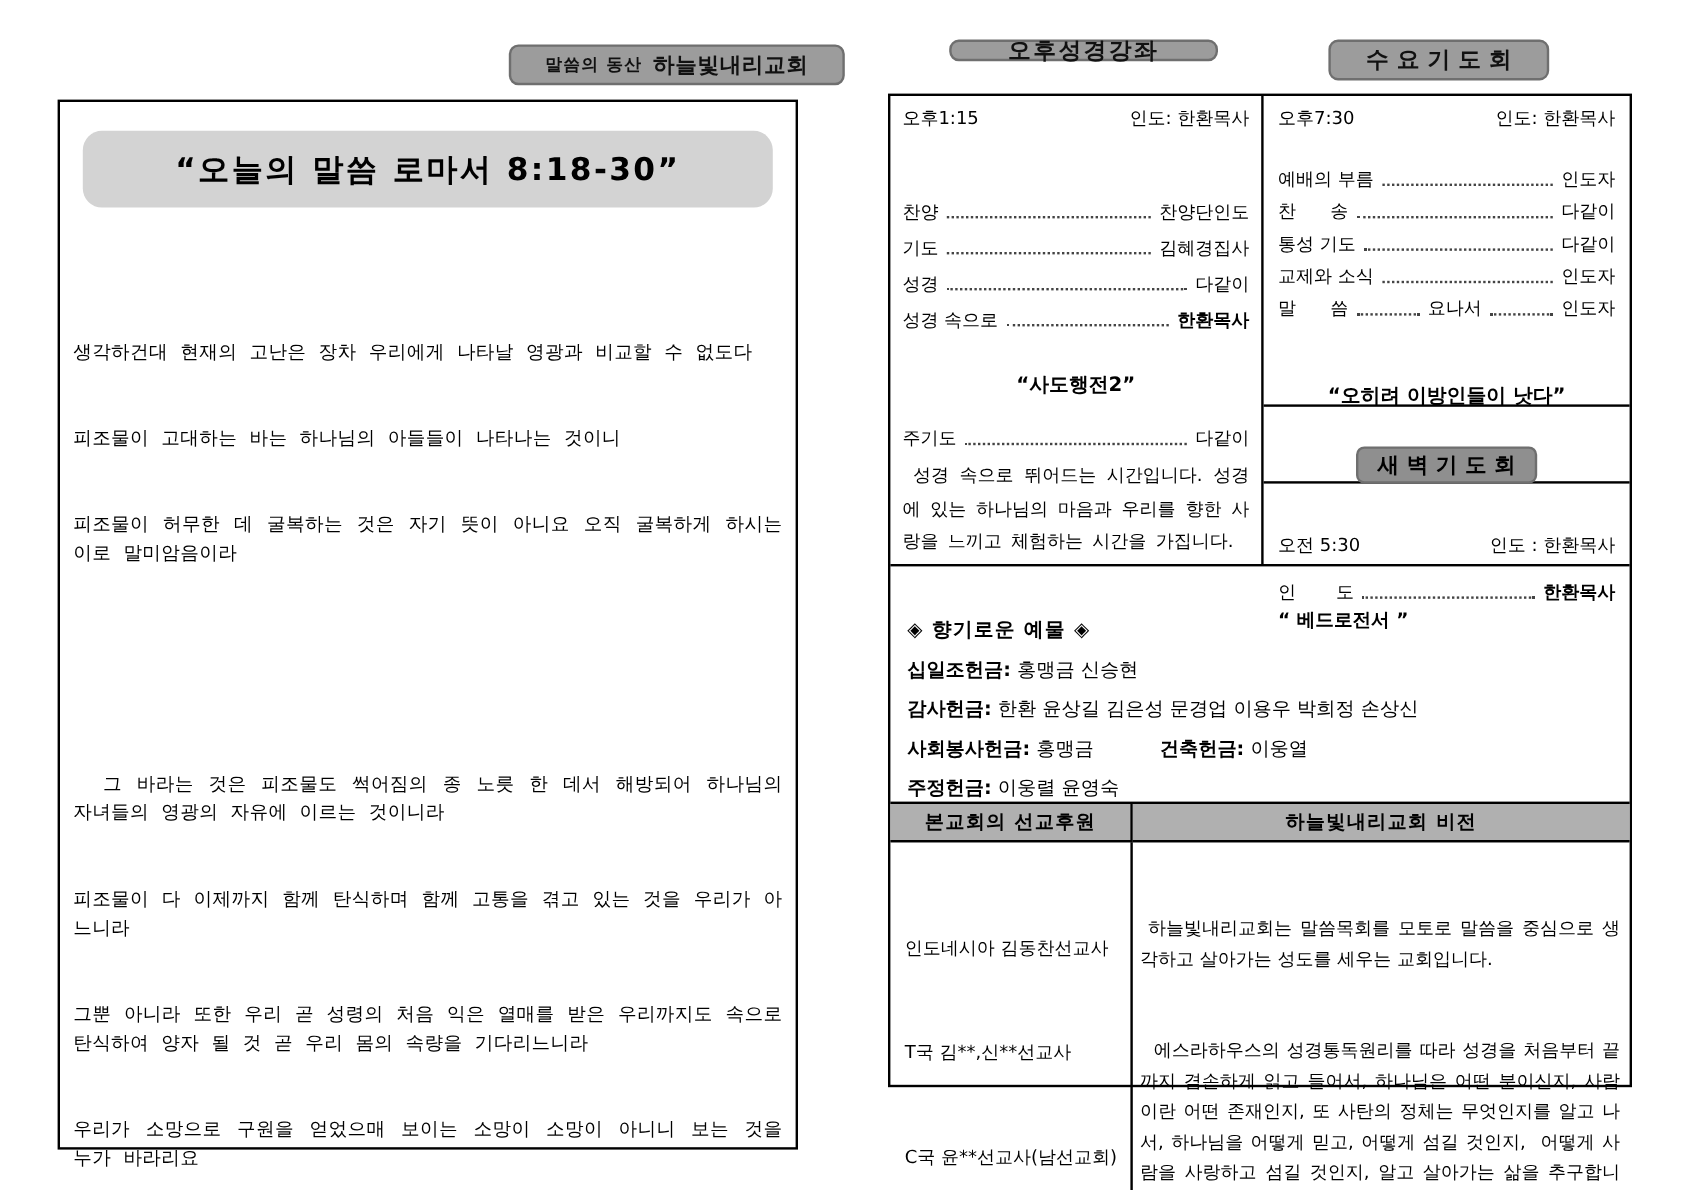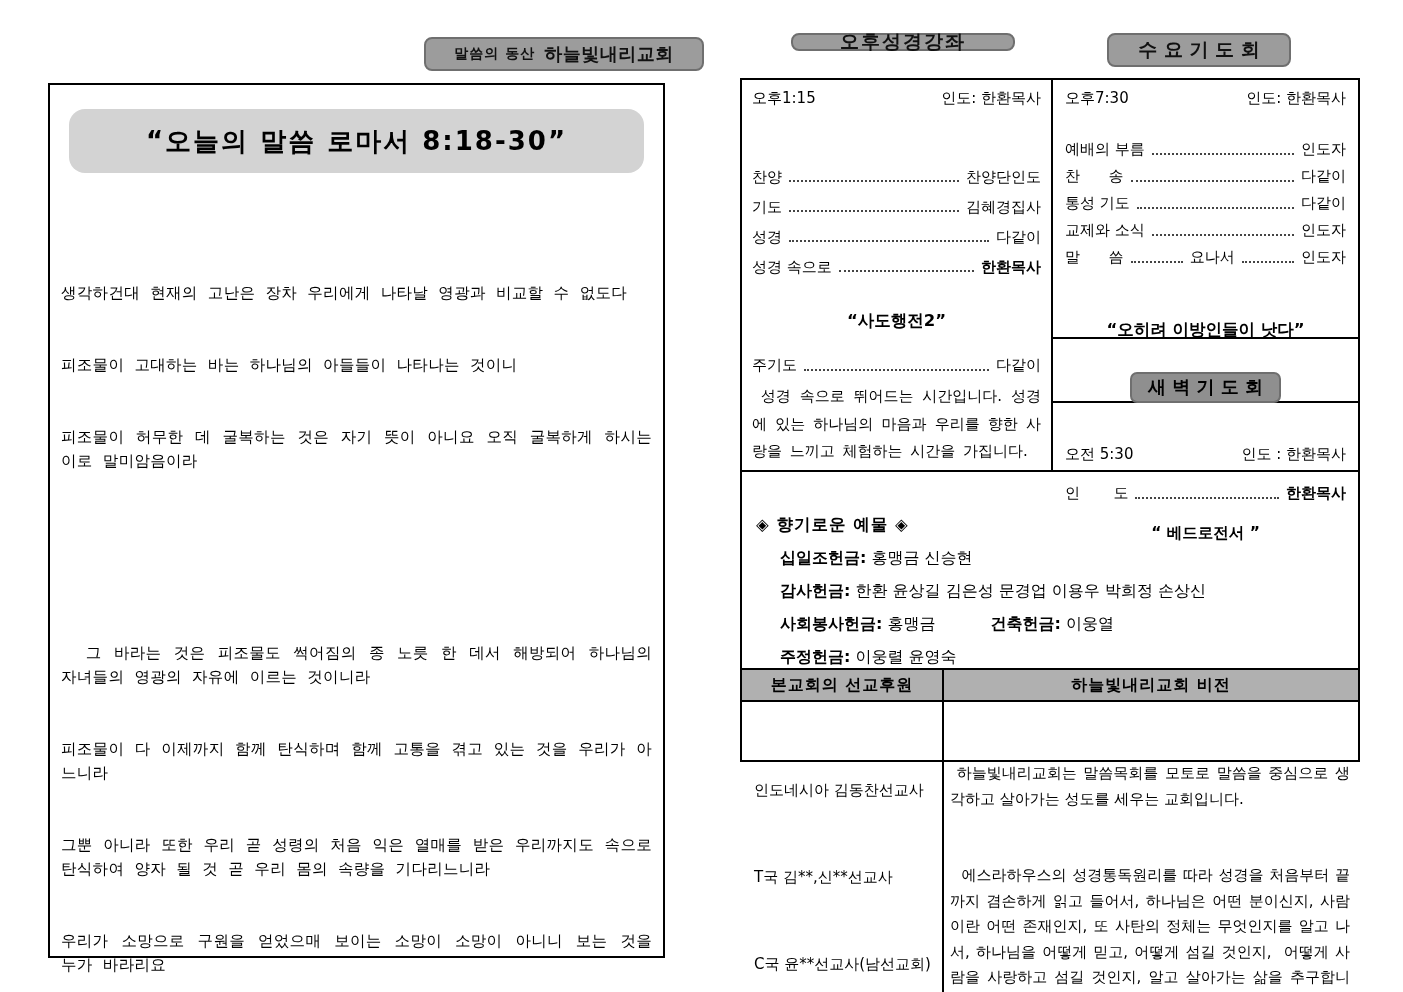--- a/index.html
+++ b/index.html
@@ -15,21 +15,21 @@
   .badge-wednesday { left:1107px; top:33px; width:184px; height:34px; font-size:19px; }
 
   
   .left-page { left:48px; top:83px; width:617px; height:875px; border:2px solid #000; display:flex; flex-direction:column; padding:24px 11px 10px 11px; }
   .title-box { margin:0 8px; background:#d3d3d3; border-radius:16px; text-align:center; font-size:26px; font-weight:bold; letter-spacing:2px; padding:15px 0 14px; }
   .scripture { margin-top:12px; font-size:15.5px; line-height:24px; text-align:justify; word-spacing:5px; letter-spacing:0.3px; white-space:pre-wrap; }
   .para { margin-bottom:24px; }
   .para:last-child { margin-bottom:0; }
 
   
-  .right-page { left:740px; top:78px; width:620px; height:684px; border:2px solid #000; display:flex; flex-direction:column; }
+  .right-page { left:740px; top:78px; width:620px; height:828px; border:2px solid #000; display:flex; flex-direction:column; }
   .top-section { height:392px; display:flex; border-bottom:2px solid #000; }
   .afternoon-col { width:311px; border-right:2px solid #000; padding:9px 10px 0 10px; display:flex; flex-direction:column; }
   .wednesday-col { flex:1; display:flex; flex-direction:column;gap:34px; }
   .wed-content { height:259px; border-bottom:2px solid #000; padding:9px 12px 0 12px; }
   .dawn-badge-row { height:30px; border-bottom:2px solid #000; display:flex; align-items:center; justify-content:center; }
   .dawn-badge { background:#8f8f8f; border:2px solid #6f6f6f; border-radius:7px; padding:1px 16px 2px; font-size:18px; font-weight:bold; }
   .dawn-content { flex:1; padding:8px 12px 0 12px; }
 
   .col-header { display:flex; justify-content:space-between; font-size:15px; }
   .dot-row { display:flex; align-items:center; font-size:15px; }
@@ -40,25 +40,25 @@
   .order-list-a { margin-top:54px; }
   .order-list-a .dot-row { height:30px; }
   .order-list-w { margin-top:28px; }
   .order-list-w .dot-row { height:27px; }
   .sermon-title { text-align:center; font-weight:bold; font-size:16.5px; }
   .st-a { margin-top:28px; }
   .st-w { margin-top:48px; }
   .lords-prayer { margin-top:24px; }
   .desc { margin-top:8px; font-size:15px; line-height:27.5px; text-align:justify; word-spacing:3px; white-space:pre-wrap; }
   .dawn-row { margin-top:20px; }
-  .dawn-book { margin-top:20px; text-align:center; font-weight:bold; font-size:15.5px; }
+  .dawn-book { margin-top:4px; text-align:left; font-weight:bold; font-size:15.5px; }
 
   .offerings { height:233px; border-bottom:2px solid #000; padding:42px 14px 0 14px; font-size:16px; }
   .off-title { font-weight:bold; font-size:16.5px; letter-spacing:1px; }
-  .off-line { margin-top:12px; display:flex; gap:55px; white-space:pre-wrap;margin-left:24px; }
+  .off-line { margin-top:12px; display:flex; gap:55px; white-space:pre-wrap; }
   .off-pair .k { font-weight:bold; }
 
   .bottom-table { flex:1; display:flex; flex-direction:column; }
   .bt-header { display:flex; height:32px; }
   .bt-h-cell { background:#b0b0b0; border-bottom:2px solid #000; display:flex; align-items:center; justify-content:center; font-weight:bold; font-size:16px; letter-spacing:1px; }
   .bt-h-left { width:202px; border-right:2px solid #000; }
   .bt-h-right { flex:1; }
   .bt-body { flex:1; display:flex; }
   .bt-b-left { width:202px; border-right:2px solid #000; padding:16px 0 0 12px; font-size:15px; line-height:29px; white-space:pre-wrap; }
   .bt-b-right { flex:1; padding:8px 8px 0 6px; font-size:15px; line-height:25.5px; text-align:justify; white-space:pre-wrap; }

